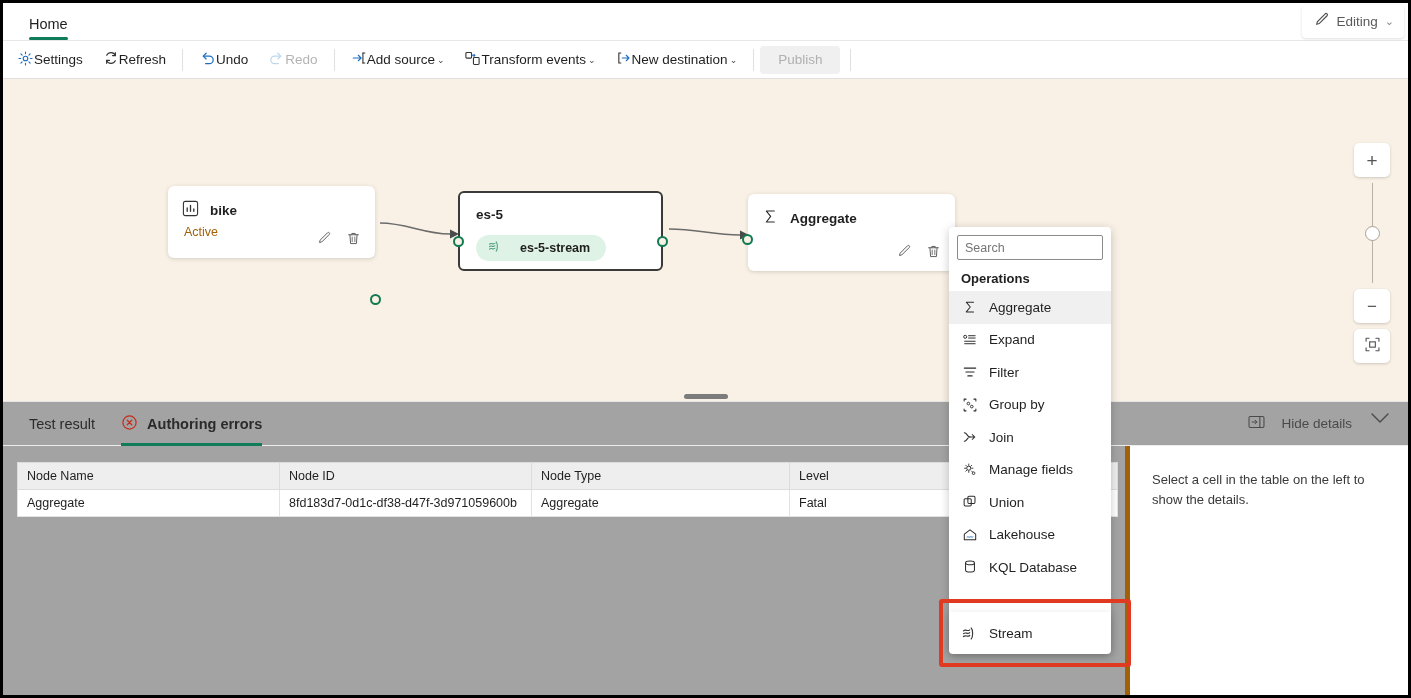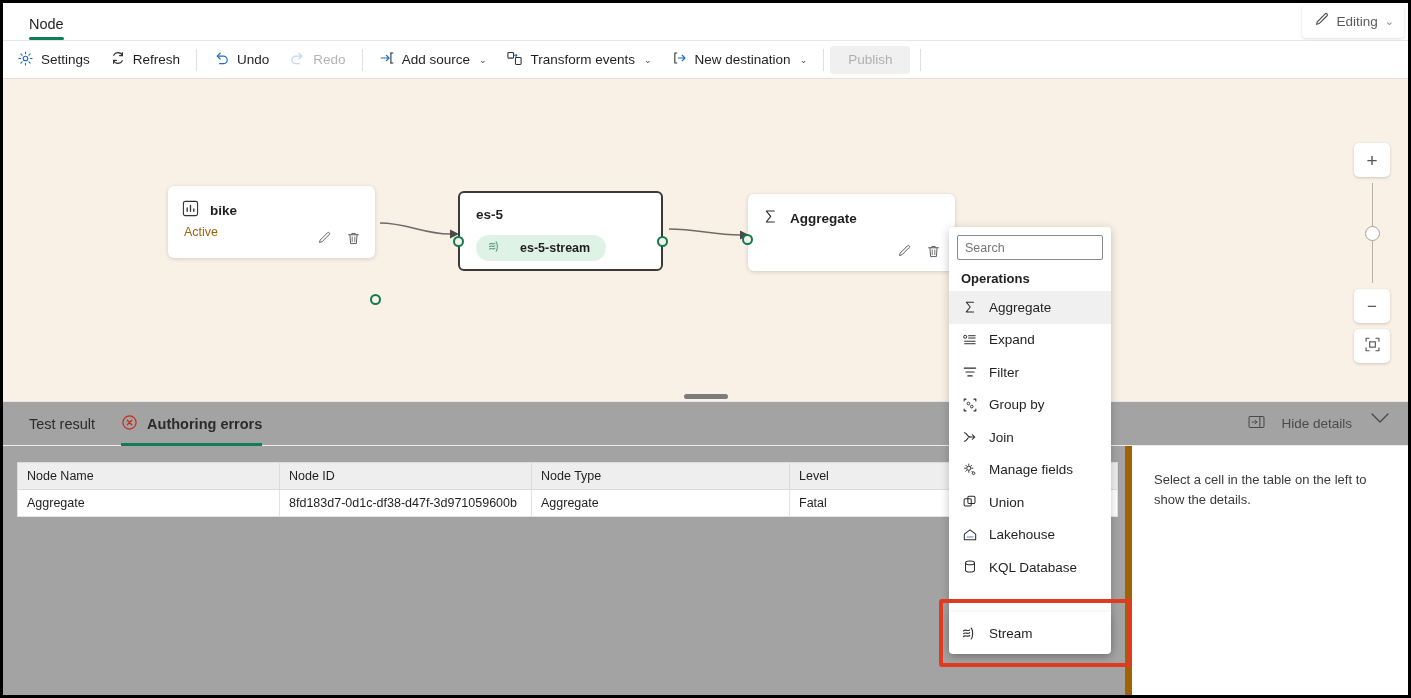--- a/index.html
+++ b/index.html
@@ -48,21 +48,21 @@
 
   
   .cmdbar {
     position: absolute; left: 0; top: 38px; right: 0; height: 38px;
     background: #fff;
     border-bottom: 1px solid #e0e0e0;
     display: flex; align-items: center;
     padding-left: 4px;
   }
   .cmd {
-    display: flex; align-items: center; gap: 7px;
+    display: flex; align-items: center; 
     height: 30px; padding: 0 10px;
     font-size: 13.5px; color: #1f1f1f;
     border-radius: 4px; cursor: pointer;
     white-space: nowrap;
   }
   .cmd.disabled { color: #b4b4b4; cursor: default; }
   .cmd .chev { font-size: 9px; color: #444; margin-left: 2px; }
   .cmd-sep {
     width: 1px; height: 22px; background: #e0e0e0; margin: 0 6px;
   }
@@ -189,21 +189,21 @@
     border: 1px solid #dcdcdc;
   }
   table.errtbl td {
     font-size: 12.5px; color: #1f1f1f;
     padding: 6px 9px; height: 26px;
     border: 1px solid #e2e2e2; background: #fff;
     overflow: hidden; white-space: nowrap;
   }
   .details-pane {
     position: absolute; right: 0; top: 44px; bottom: 0; width: 283px;
-    border-left: 7px solid #a16207; background: #fff;
+    border-left: 5px solid #a16207; background: #fff;
     padding: 24px 22px;
   }
   .details-pane p { font-size: 13px; color: #3a3a3a; line-height: 1.5; }
 
   
   .ctxmenu {
     position: absolute; left: 946px; top: 224px;
     width: 162px; height: 425px;
     background: #fff; border-radius: 4px;
     box-shadow: 0 2px 10px rgba(0,0,0,.22);
@@ -245,21 +245,21 @@
     cursor: pointer; z-index: 45;
   }
 </style>
 </head>
 <body>
 
 <div id="app">
 
   <div class="tabstrip">
     <div class="ribbon-tab">
-      <span>Node</span>
+      <span>Home</span>
       <span class="underline"></span>
     </div>
 
     <div class="editing-box">
       <span>
         <svg width="16" height="16" viewBox="0 0 16 16" fill="none">
           <path d="M11.2 1.9a1.3 1.3 0 0 1 1.85 1.85L5.2 11.6l-2.5.65.65-2.5 7.85-7.85z" stroke="#4a4a4a" stroke-width="1.1" fill="none"></path>
         </svg>
       </span>
       <span>Editing</span>

